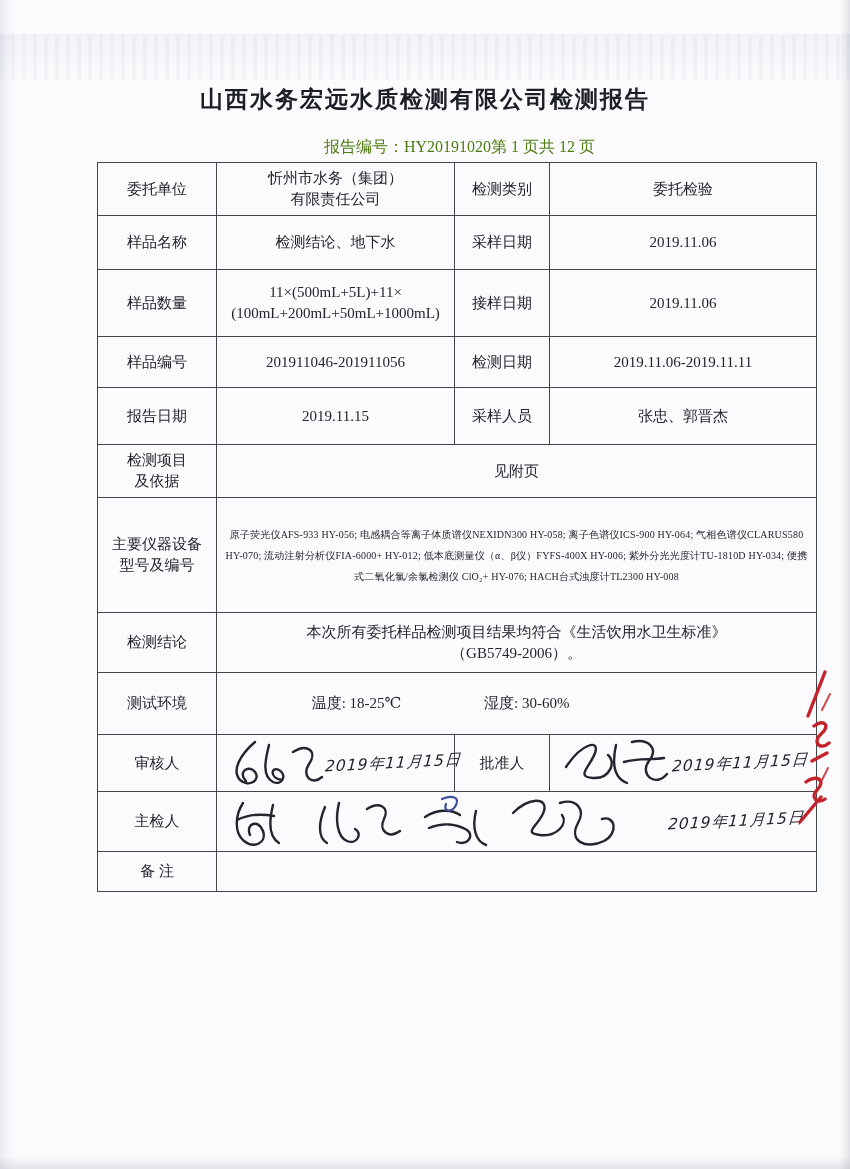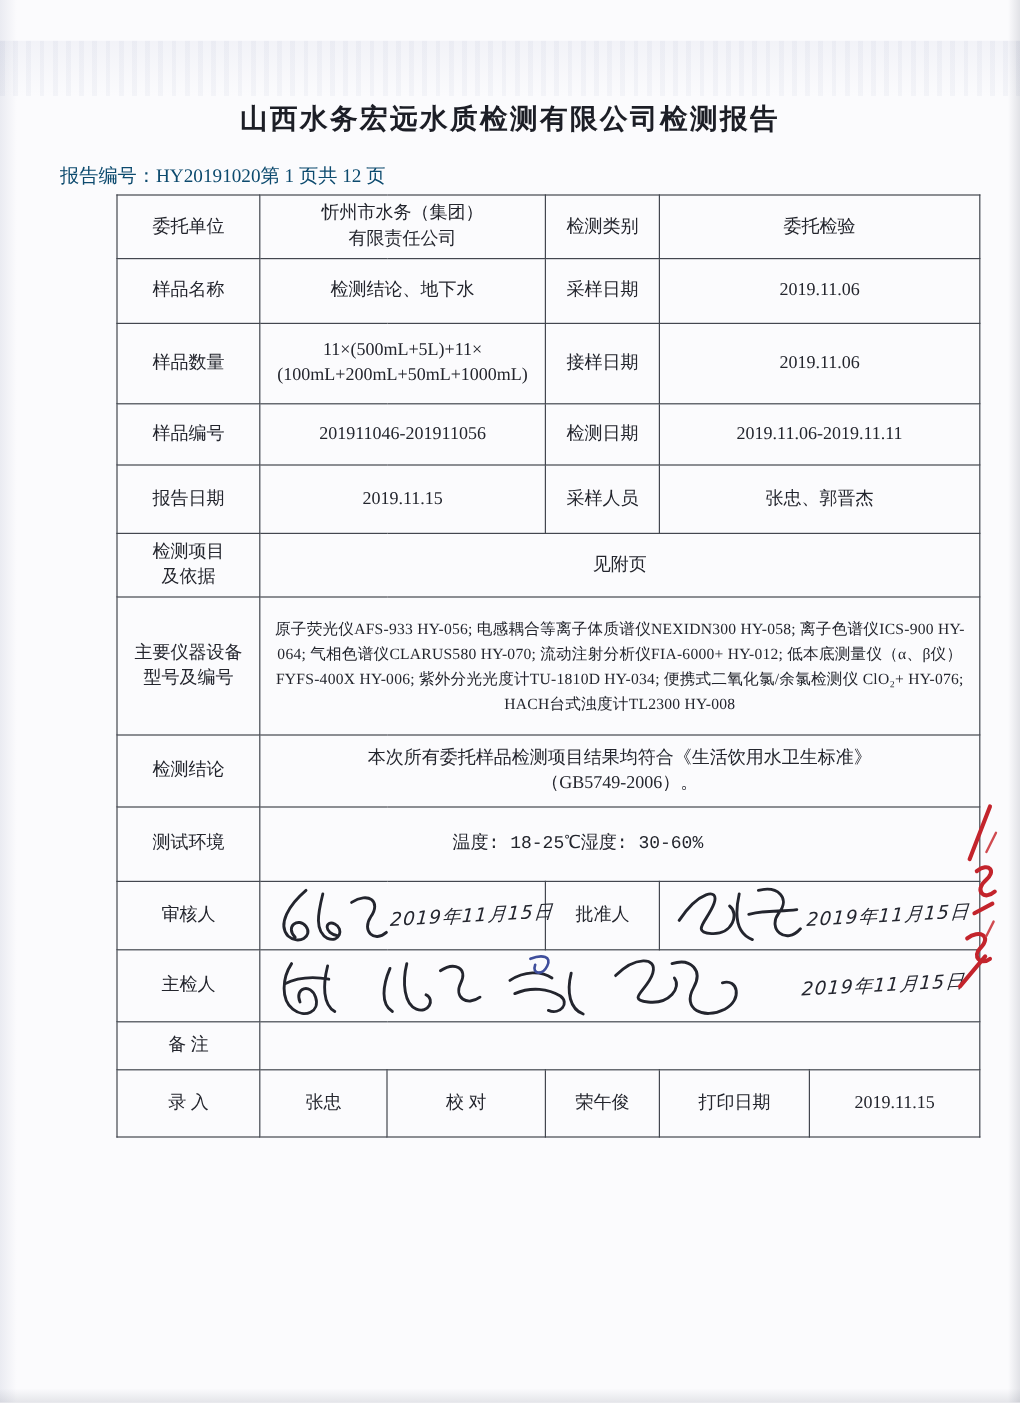--- a/index.html
+++ b/index.html
@@ -40,26 +40,26 @@
   .title {
     padding-top:84px;
     text-align:center;
     font-size:23px;
     font-weight:bold;
     letter-spacing:2px;
     color:#1c1e26;
   }
   .header-line {
     width:719px;
-    margin:22px auto 0 50px;
+    margin:22px auto 0 100px;
     display:flex;
-    justify-content:flex-start;
+    justify-content:center;
     align-items:baseline;
     font-size:16px;
-    color:#0c4a6e;
+    color:#4d7c0f;
   }
 
   table.report {
     position:absolute;
     left:73px; top:162px;
     width:719px;
     border-collapse:collapse;
     table-layout:fixed;
     font-size:15px;
     margin-left:24px;
@@ -68,23 +68,23 @@
     border:1.5px solid #43474f;
     text-align:center;
     vertical-align:middle;
     padding:2px 6px;
     line-height:21px;
     color:#23252d;
   }
   .pre { white-space:pre-line; }
   td.val-left { text-align:left; vertical-align:middle; padding:4px 10px; }
   td.val-top  { text-align:left; vertical-align:top; padding:6px 10px; }
-  td.instruments { font-size:13px; line-height:22px; letter-spacing:0.2px; }
-
-  .env-wrap { display:flex; text-align:right; padding-left:6px;font-family:Liberation Mono, monospace; }
+  td.instruments { font-size:10px; line-height:22px; letter-spacing:0.2px; }
+
+  .env-wrap { display:flex; text-align:center; padding-left:6px; }
   .env-temp { width:255px; }
 
   .sig-cell { padding:0 4px !important; }
   .sig-flex { display:flex; align-items:center; justify-content:flex-start; height:100%; }
   .hand-date {
     display:inline-block;
     font-family:"DejaVu Sans",sans-serif;
     font-size:15.5px;
     font-style:italic;
     letter-spacing:1px;
@@ -211,28 +211,20 @@
               <path d="M284 20 C300 4 319 4 315 18 C311 32 292 40 311 42 C329 44 339 30 333 22 M331 10 C347 5 357 16 349 30 C339 48 357 57 375 48 C390 40 386 22 373 26" fill="none" stroke="#23252e" stroke-width="2.4" stroke-linecap="round"></path>
             </svg>
             <span class="hand-date">2019年11月15日</span>
           </span>
         </td>
       </tr>
       <tr style="height:40px">
         <td>备  注</td>
         <td colspan="5"></td>
       </tr>
-      <tr style="height:56px">
-        <td>录  入</td>
-        <td>张忠</td>
-        <td>校  对</td>
-        <td>荣午俊</td>
-        <td>打印日期</td>
-        <td>2019.11.15</td>
-      </tr>
     </tbody>
   </table>
 
   <svg class="red-mark" width="44" height="172" viewBox="0 0 44 172">
     <path d="M33 8 L16 52 M22 62 C32 54 39 62 29 70 C20 78 28 87 37 79 M20 97 L35 89 M14 118 C24 110 35 116 25 126 C18 133 25 141 33 135 M8 158 L29 133" fill="none" stroke="#c3242c" stroke-width="3.4" stroke-linecap="round"></path>
     <path d="M38 30 L30 46 M36 104 L30 116" fill="none" stroke="#d04b50" stroke-width="2" stroke-linecap="round"></path>
   </svg>
 
 </div>
 

